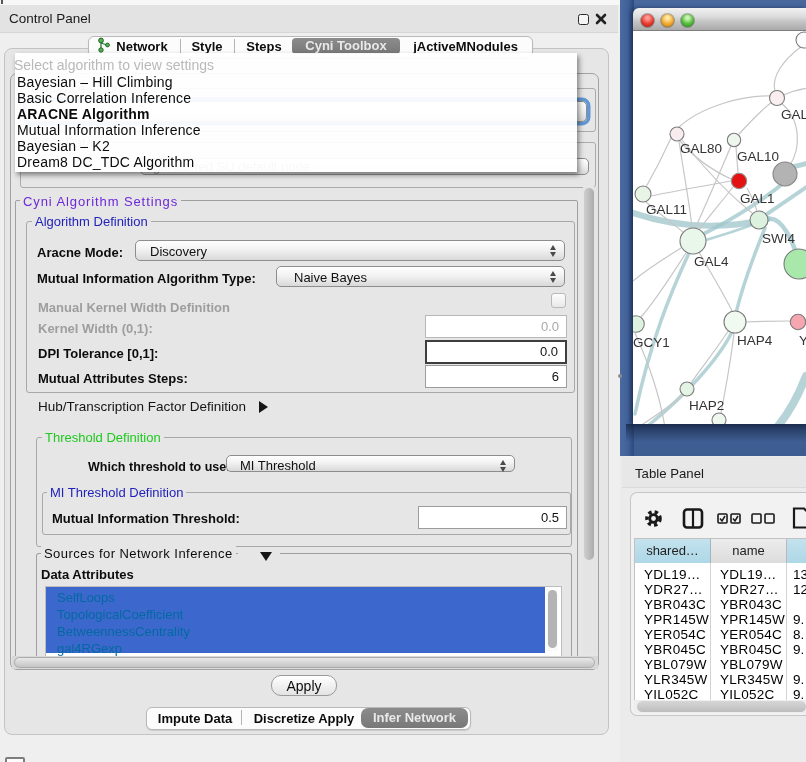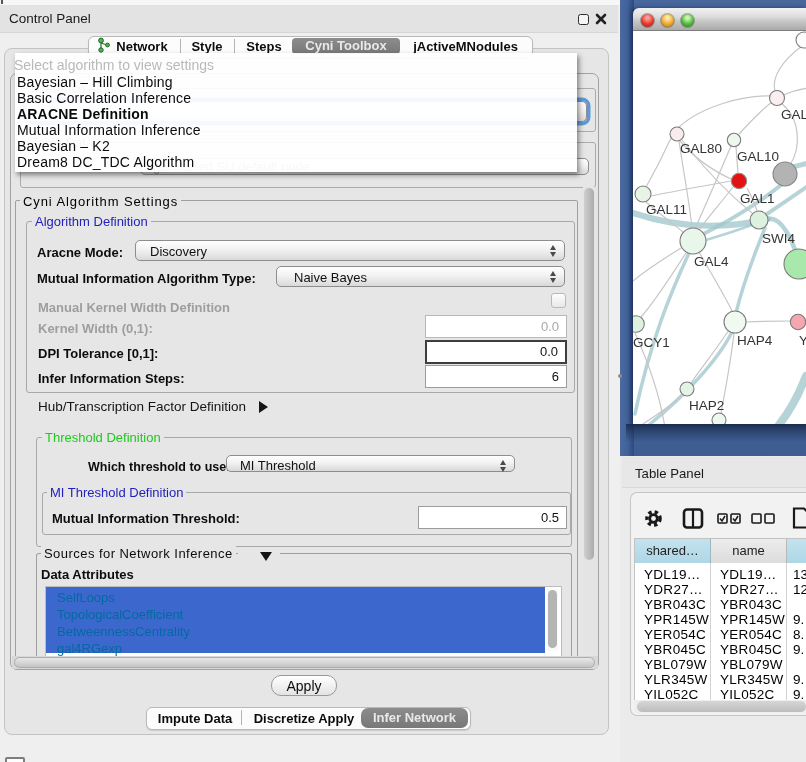--- a/index.html
+++ b/index.html
@@ -60,41 +60,41 @@
 <div class="abs" style="left:10px;top:73px;width:589px;height:597px;border:1px solid #a2a2a2;border-radius:7px;background:#e6e6e6;box-sizing:border-box;"></div>
 
 <div class="grp" style="left:20px;top:88px;width:574px;height:42px;border-color:#ababab;"></div>
 <div class="abs" style="left:28px;top:81px;background:#e6e6e6;padding:0 3px;font:13px 'Liberation Sans',sans-serif;color:#777;">Inference Algorithm</div>
 <div class="combo" style="left:26px;top:101px;width:561px;height:21px;line-height:21px;border-radius:5px;box-shadow:0 0 0 3.5px rgba(80,143,210,0.9);"></div>
 <div class="grp" style="left:20px;top:142px;width:574px;height:44px;border-color:#ababab;"></div>
 <div class="abs" style="left:28px;top:135px;background:#e6e6e6;padding:0 3px;font:13px 'Liberation Sans',sans-serif;color:#777;">Table Data</div>
 <div class="combo" style="left:140px;top:158px;width:449px;height:17px;line-height:15px;border-radius:5px;color:#888;">gal filtered SU default node</div>
 
 <div class="grp" style="left:15px;top:200px;width:561px;height:464px;border-radius:2px;"></div>
-<div class="abs" style="left:20px;top:194px;background:#e6e6e6;padding:0 3px;font:13px 'Liberation Sans',sans-serif;letter-spacing:0.9px;color:#000000;">Cyni Algorithm Settings</div>
+<div class="abs" style="left:20px;top:194px;background:#e6e6e6;padding:0 3px;font:13px 'Liberation Sans',sans-serif;letter-spacing:0.9px;color:#6d28d9;">Cyni Algorithm Settings</div>
 
 <div class="grp" style="left:26px;top:221px;width:547px;height:170px;border-color:#a8a8a8;"></div>
 <div class="abs" style="left:32px;top:214px;background:#e6e6e6;padding:0 3px;font:13px 'Liberation Sans',sans-serif;color:#2222bb;">Algorithm Definition</div>
 
 <div class="abs b13" style="left:37px;top:245px;">Aracne Mode:</div>
 <div class="combo" style="left:135px;top:240px;width:430px;height:21px;line-height:21px;padding-left:14px;">Discovery<span class="carr"></span></div>
 
 <div class="abs b13" style="left:37px;top:271px;">Mutual Information Algorithm Type:</div>
 <div class="combo" style="left:276px;top:266px;width:289px;height:21px;line-height:21px;padding-left:17px;">Naive Bayes<span class="carr"></span></div>
 
 <div class="abs b13" style="left:38px;top:300px;color:#9e9e9e;">Manual Kernel Width Definition</div>
 <div class="abs" style="left:551px;top:293px;width:13px;height:13px;border:1px solid #b9b9b9;border-radius:3px;background:linear-gradient(#fdfdfd,#e8e8e8);"></div>
 
 <div class="abs b13" style="left:38px;top:321px;color:#9e9e9e;">Kernel Width (0,1):</div>
 <div class="field" style="left:425px;top:315px;width:142px;height:23px;border-color:#b8b8b8;color:#a9a9a9;line-height:21px;">0.0</div>
 
 <div class="abs b13" style="left:38px;top:346px;">DPI Tolerance [0,1]:</div>
 <div class="field" style="left:425px;top:340px;width:142px;height:24px;border:2px solid #3e3e3e;line-height:20px;">0.0</div>
 
-<div class="abs b13" style="left:38px;top:371px;">Infer Information Steps:</div>
+<div class="abs b13" style="left:38px;top:371px;">Mutual Attributes Steps:</div>
 <div class="field" style="left:425px;top:365px;width:142px;height:23px;line-height:21px;">6</div>
 
 <div class="abs" style="left:38px;top:399px;font:13.5px 'Liberation Sans',sans-serif;color:#141414;">Hub/Transcription Factor Definition</div>
 <div class="abs" style="left:259px;top:401px;width:0;height:0;border-top:6px solid transparent;border-bottom:6px solid transparent;border-left:9px solid #151515;"></div>
 
 <div class="grp" style="left:36px;top:437px;width:534px;height:108px;border-color:#a8a8a8;"></div>
 <div class="abs" style="left:42px;top:430px;background:#e6e6e6;padding:0 3px;font:13px 'Liberation Sans',sans-serif;color:#1dca1d;">Threshold Definition</div>
 
 <div class="abs" style="left:88px;top:460px;font:bold 12.5px 'Liberation Sans',sans-serif;color:#0c0c0c;">Which threshold to use:</div>
 <div class="combo" style="left:226px;top:455px;width:289px;height:17px;line-height:20px;padding-left:13px;">MI Threshold<span class="carr"></span></div>
@@ -130,21 +130,21 @@
 <div class="tabwell" style="left:146px;top:707px;width:323px;height:21px;"></div>
 <div class="tsep" style="left:241px;top:710px;height:15px;"></div>
 <div class="tabtext" style="left:155px;top:711px;width:80px;">Impute Data</div>
 <div class="tabtext" style="left:250px;top:711px;width:108px;">Discretize Apply</div>
 <div class="dtab" style="left:361px;top:708px;width:107px;height:20px;line-height:20px;border-radius:7px;">Infer Network</div>
 
 <div class="abs" style="left:5px;top:757px;width:20px;height:10px;border:2.5px solid #7d7d7d;border-radius:2px;background:#fdfdfd;box-sizing:border-box;"></div>
 
 <div class="abs" style="left:14.5px;top:53px;width:562px;height:119px;background:rgba(255,255,255,0.94);box-shadow:2px 3px 5px rgba(40,40,40,0.55);"></div>
 <div class="abs" style="left:14px;top:57px;width:562px;font:14px 'Liberation Sans',sans-serif;color:#b9b9b9;">Select algorithm to view settings</div>
-<div class="abs" style="left:17px;top:73.5px;font:14px 'Liberation Sans',sans-serif;letter-spacing:0.2px;color:#0b0b0b;line-height:16px;">Bayesian – Hill Climbing<br>Basic Correlation Inference<br><b>ARACNE Definition</b><br>Mutual Information Inference<br>Bayesian – K2<br>Dream8 DC_TDC Algorithm</div>
+<div class="abs" style="left:17px;top:73.5px;font:14px 'Liberation Sans',sans-serif;letter-spacing:0.2px;color:#0b0b0b;line-height:16px;">Bayesian – Hill Climbing<br>Basic Correlation Inference<br><b>ARACNE Algorithm</b><br>Mutual Information Inference<br>Bayesian – K2<br>Dream8 DC_TDC Algorithm</div>
 
 <div class="abs" style="left:620px;top:0;width:186px;height:456px;background:linear-gradient(180deg,#47679d 0%,#46669c 82%,#3d5c90 100%);"></div>
 <div class="abs" style="left:620px;top:0;width:14px;height:456px;background:linear-gradient(90deg,#4a6aa0 0%,#41619a 55%,#2e4a7c 100%);"></div>
 <div class="abs" style="left:617.5px;top:373.5px;width:4px;height:4.5px;background:#8d8d8d;border-radius:2px;"></div>
 
 <div class="abs" style="left:626px;top:424px;width:180px;height:18px;background:linear-gradient(180deg,rgba(20,35,65,0.75),rgba(70,102,156,0));"></div>
 
 <div class="abs" style="left:633px;top:8px;width:173px;height:416px;border-radius:6px 0 0 0;box-shadow:-2px 0 4px rgba(10,20,45,0.5);"></div>
 <div class="abs" style="left:633px;top:8px;width:173px;height:23px;border-radius:6px 0 0 0;
      background:linear-gradient(#f2f2f2 0%,#dcdcdc 40%,#c6c6c6 60%,#aaaaaa 100%);border-bottom:1px solid #7e7e7e;box-sizing:border-box;"></div>

